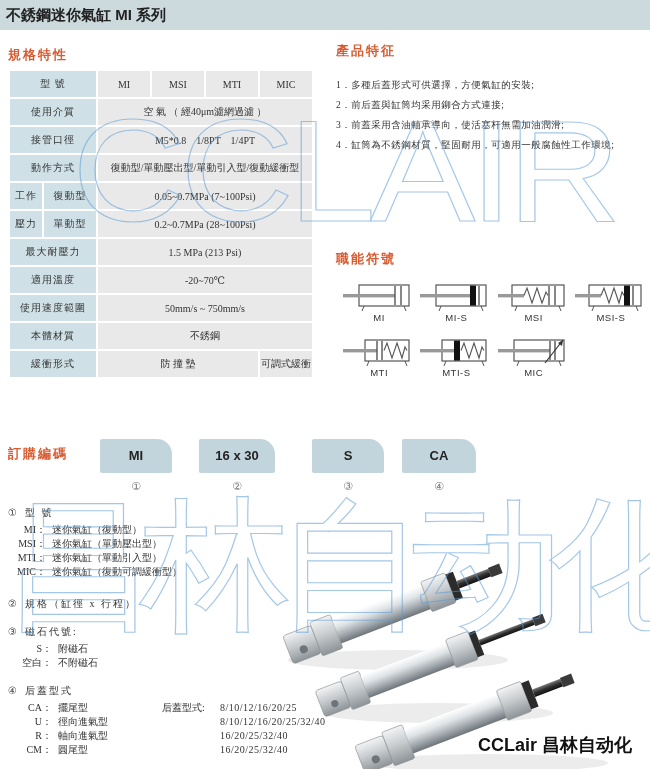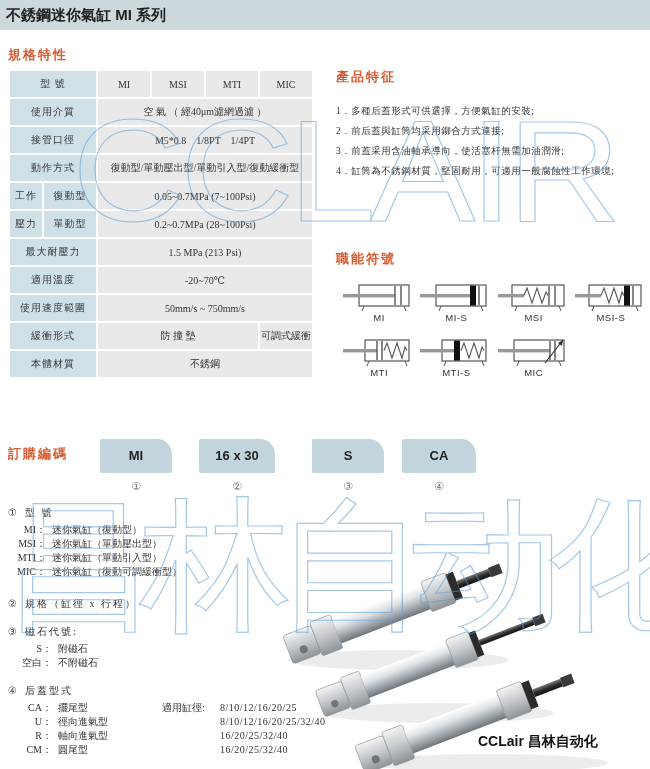--- a/index.html
+++ b/index.html
@@ -35,21 +35,21 @@
   table.spec-table td{
     height:26px;text-align:center;vertical-align:middle;
     font-size:10px;color:#333;padding:0 1px;overflow:hidden;
   }
   td.lbl{background:#cfe0e7;letter-spacing:1px;}
   td.val{background:#e9e9e9;}
   td.small{font-size:8.5px;letter-spacing:0;}
   td.pre{white-space:pre;margin-top:42px;}
 
   
-  .features{position:absolute;left:336px;top:68px;width:312px;}
+  .features{position:absolute;left:336px;top:42px;width:312px;}
   .feature-item{
     font-size:9.5px;line-height:13px;margin-bottom:7px;color:#333;
     letter-spacing:0.5px;
   }
 
   
   .symbols{position:absolute;left:336px;top:250px;width:312px;}
   .symbol-grid{
     display:grid;grid-template-columns:repeat(4,1fr);
     column-gap:3px;row-gap:14px;margin-top:14px;padding-left:6px;
@@ -95,21 +95,21 @@
   .cover-bore{color:#333;letter-spacing:0.5px;}
   .magnet .legend-code{width:44px;}
 
   
   .photo{position:absolute;left:278px;top:538px;width:372px;height:231px;}
 
   
   .brand-logo{
     position:absolute;left:478px;top:733px;
     font-family:"Liberation Sans","DejaVu Sans",sans-serif;
-    font-weight:bold;font-size:14px;color:#111;
+    font-weight:bold;font-size:18px;color:#111;
   }
 
   
   .wm{
     position:absolute;pointer-events:none;
     color:transparent;
     -webkit-text-stroke:1.2px #5b9bd5;
     opacity:0.55;
     font-family:"Liberation Sans","DejaVu Sans",sans-serif;
     z-index:50;white-space:nowrap;
@@ -182,27 +182,27 @@
       </tr>
       <tr>
         <td class="lbl" colspan="2">適用溫度</td>
         <td class="val" colspan="4">-20~70℃</td>
       </tr>
       <tr>
         <td class="lbl" colspan="2">使用速度範圍</td>
         <td class="val" colspan="4">50mm/s ~ 750mm/s</td>
       </tr>
       <tr>
+        <td class="lbl" colspan="2">本體材質</td>
+        <td class="val" colspan="4">不銹鋼</td>
+      </tr>
+      <tr>
         <td class="lbl" colspan="2">緩衝形式</td>
         <td class="val" colspan="3">防 撞 墊</td>
         <td class="val">可調式緩衝</td>
-      </tr>
-      <tr>
-        <td class="lbl" colspan="2">本體材質</td>
-        <td class="val" colspan="4">不銹鋼</td>
       </tr>
       </tbody>
     </table>
   </div>
 
   <div class="features">
     <div class="sec-heading">產品特征</div>
     <div style="margin-top:19px;">
       <div class="feature-item">1．多種后蓋形式可供選擇，方便氣缸的安裝;</div>
       <div class="feature-item">2．前后蓋與缸筒均采用鉚合方式連接;</div>
@@ -375,21 +375,21 @@
     </div>
 
     <div class="sec-gap-md">
       <div class="legend-title">
         <span class="legend-num">④</span>
         <span class="legend-title-text">后蓋型式</span>
       </div>
       <div class="legend-row cover-row">
         <span class="legend-code">CA：</span>
         <span class="cover-desc">擺尾型</span>
-        <span class="cover-borelabel">適用缸徑:</span>
+        <span class="cover-borelabel">后蓋型式:</span>
         <span class="cover-bore">8/10/12/16/20/25</span>
       </div>
       <div class="legend-row cover-row">
         <span class="legend-code">U：</span>
         <span class="cover-desc">徑向進氣型</span>
         <span class="cover-borelabel"></span>
         <span class="cover-bore">8/10/12/16/20/25/32/40</span>
       </div>
       <div class="legend-row cover-row">
         <span class="legend-code">R：</span>

